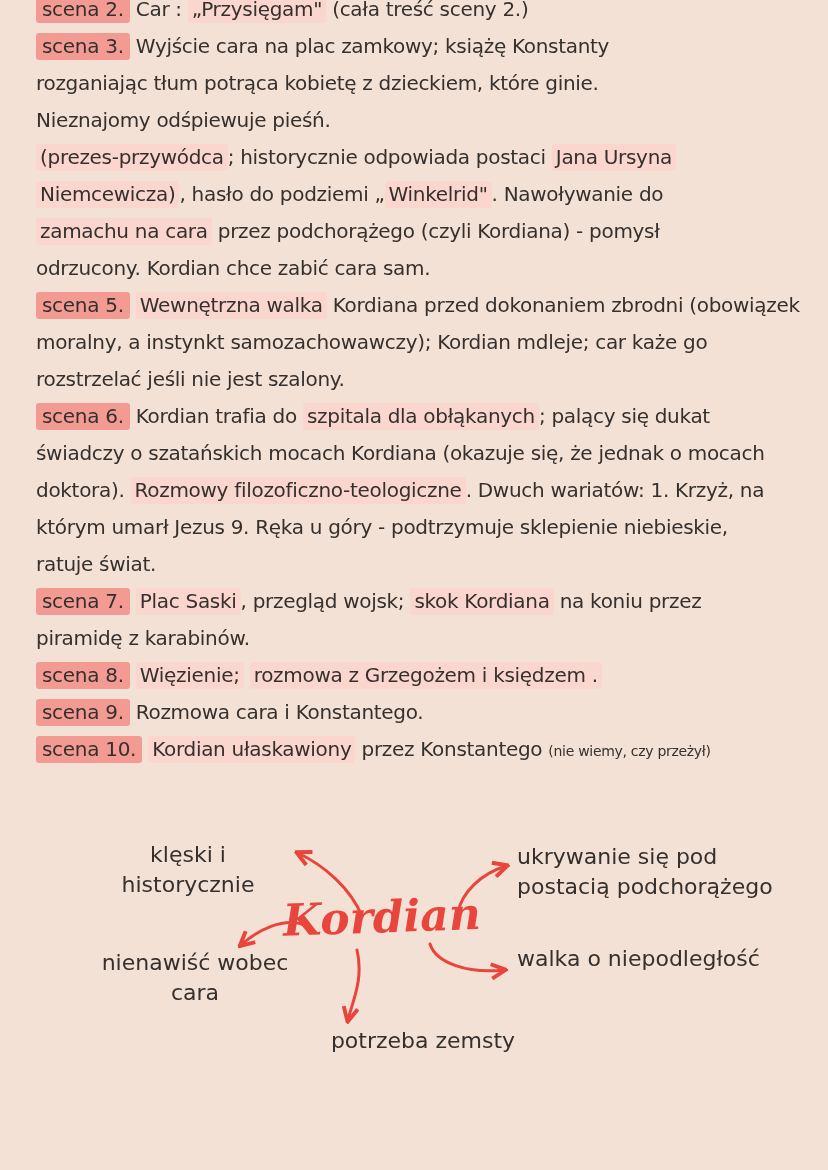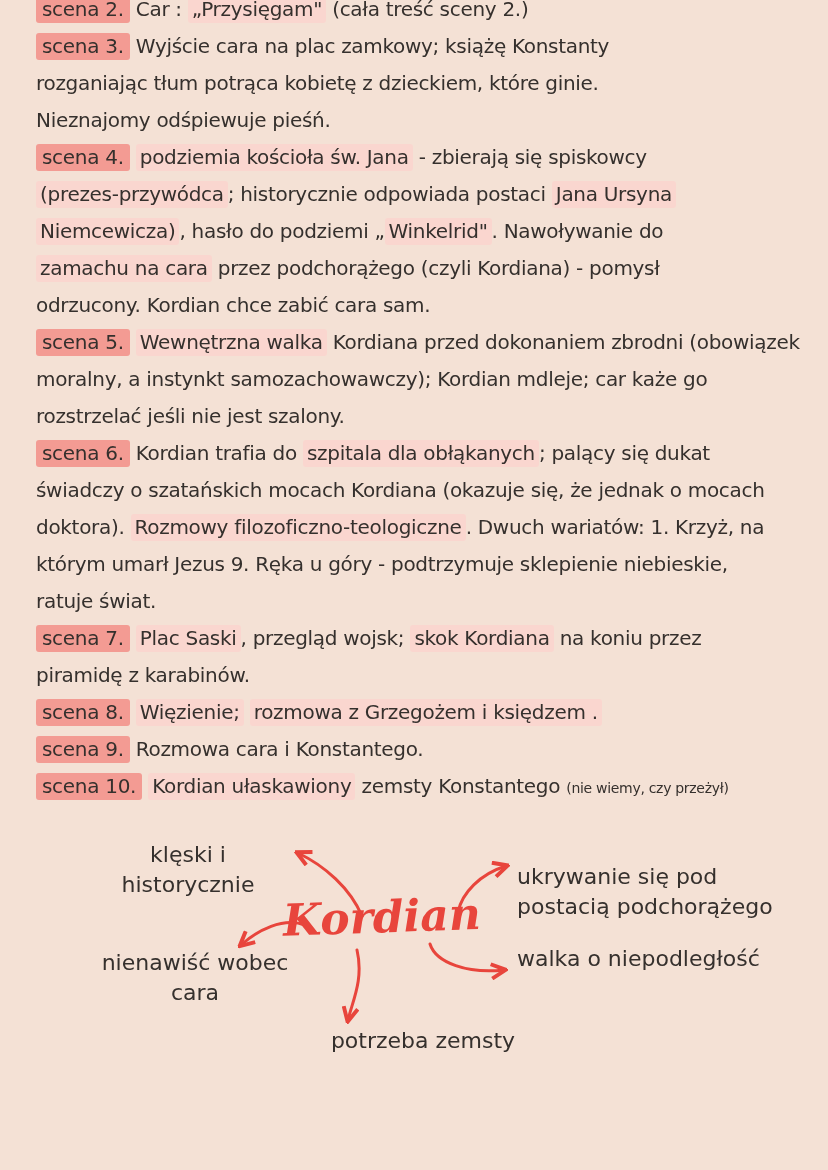--- a/index.html
+++ b/index.html
@@ -29,44 +29,43 @@
 </head>
 <body>
 
 <div class="page">
 
   <div class="notes">
       <div class="note-line"><span class="seg hl-strong">scena 2.</span><span class="seg"> Car : </span><span class="seg hl-light">„Przysięgam"</span><span class="seg"> (cała treść sceny 2.)</span></div>
       <div class="note-line"><span class="seg hl-strong">scena 3.</span><span class="seg"> Wyjście cara na plac zamkowy; książę Konstanty</span></div>
       <div class="note-line"><span class="seg">rozganiając tłum potrąca kobietę z dzieckiem, które ginie.</span></div>
       <div class="note-line"><span class="seg">Nieznajomy odśpiewuje pieśń.</span></div>
-      <div class="note-line"><span class="seg hl-strong">scena 4.</span><span class="seg">  </span><span class="seg hl-light">podziemia kościoła św. Jana</span><span class="seg"> - zbierają się spiskowcy</span></div>
       <div class="note-line"><span class="seg hl-light">(prezes-przywódca</span><span class="seg">; historycznie odpowiada postaci </span><span class="seg hl-light">Jana Ursyna</span></div>
       <div class="note-line"><span class="seg hl-light">Niemcewicza)</span><span class="seg">, hasło do podziemi „</span><span class="seg hl-light">Winkelrid"</span><span class="seg">. Nawoływanie do</span></div>
       <div class="note-line"><span class="seg hl-light">zamachu na cara</span><span class="seg"> przez podchorążego (czyli Kordiana) - pomysł</span></div>
       <div class="note-line"><span class="seg">odrzucony. Kordian chce zabić cara sam.</span></div>
       <div class="note-line"><span class="seg hl-strong">scena 5.</span><span class="seg"> </span><span class="seg hl-light">Wewnętrzna walka</span><span class="seg"> Kordiana przed dokonaniem zbrodni (obowiązek</span></div>
       <div class="note-line"><span class="seg">moralny, a instynkt samozachowawczy); Kordian mdleje; car każe go</span></div>
       <div class="note-line"><span class="seg">rozstrzelać jeśli nie jest szalony.</span></div>
       <div class="note-line"><span class="seg hl-strong">scena 6.</span><span class="seg"> Kordian trafia do </span><span class="seg hl-light">szpitala dla obłąkanych</span><span class="seg">; palący się dukat</span></div>
       <div class="note-line"><span class="seg">świadczy o szatańskich mocach Kordiana (okazuje się, że jednak o mocach</span></div>
       <div class="note-line"><span class="seg">doktora). </span><span class="seg hl-light">Rozmowy filozoficzno-teologiczne</span><span class="seg">. Dwuch wariatów: 1. Krzyż, na</span></div>
       <div class="note-line"><span class="seg">którym umarł Jezus 9. Ręka u góry - podtrzymuje sklepienie niebieskie,</span></div>
       <div class="note-line"><span class="seg">ratuje świat.</span></div>
       <div class="note-line"><span class="seg hl-strong">scena 7.</span><span class="seg"> </span><span class="seg hl-light">Plac Saski</span><span class="seg">, przegląd wojsk; </span><span class="seg hl-light">skok Kordiana</span><span class="seg"> na koniu przez</span></div>
       <div class="note-line"><span class="seg">piramidę z karabinów.</span></div>
       <div class="note-line"><span class="seg hl-strong">scena 8.</span><span class="seg"> </span><span class="seg hl-light">Więzienie;</span><span class="seg"> </span><span class="seg hl-light">rozmowa z Grzegożem i księdzem .</span></div>
       <div class="note-line"><span class="seg hl-strong">scena 9.</span><span class="seg"> Rozmowa cara i Konstantego.</span></div>
-      <div class="note-line"><span class="seg hl-strong">scena 10.</span><span class="seg"> </span><span class="seg hl-light">Kordian ułaskawiony</span><span class="seg"> zemsty Konstantego </span><span class="seg small">(nie wiemy, czy przeżył)</span></div>
+      <div class="note-line"><span class="seg hl-strong">scena 10.</span><span class="seg"> </span><span class="seg hl-light">Kordian ułaskawiony</span><span class="seg"> przez Konstantego </span><span class="seg small">(nie wiemy, czy przeżył)</span></div>
     </div>
 
   <div class="mindmap-label lbl-center-text" style="left:88px;top:840px;width:200px;">klęski i
 historycznie</div>
 
-  <div class="mindmap-label" style="left:517px;top:842px;width:310px;margin-top:20px;">ukrywanie się pod
+  <div class="mindmap-label" style="left:517px;top:842px;width:310px;">ukrywanie się pod
 postacią podchorążego</div>
 
   <div class="mindmap-label lbl-center-text" style="left:80px;top:948px;width:230px;">nienawiść wobec
 cara</div>
 
   <div class="mindmap-label" style="left:517px;top:944px;width:310px;">walka o niepodległość</div>
 
   <div class="mindmap-label" style="left:298px;top:1026px;width:250px;text-align:center;">potrzeba zemsty</div>
 
   <div class="center-label">Kordian</div>

